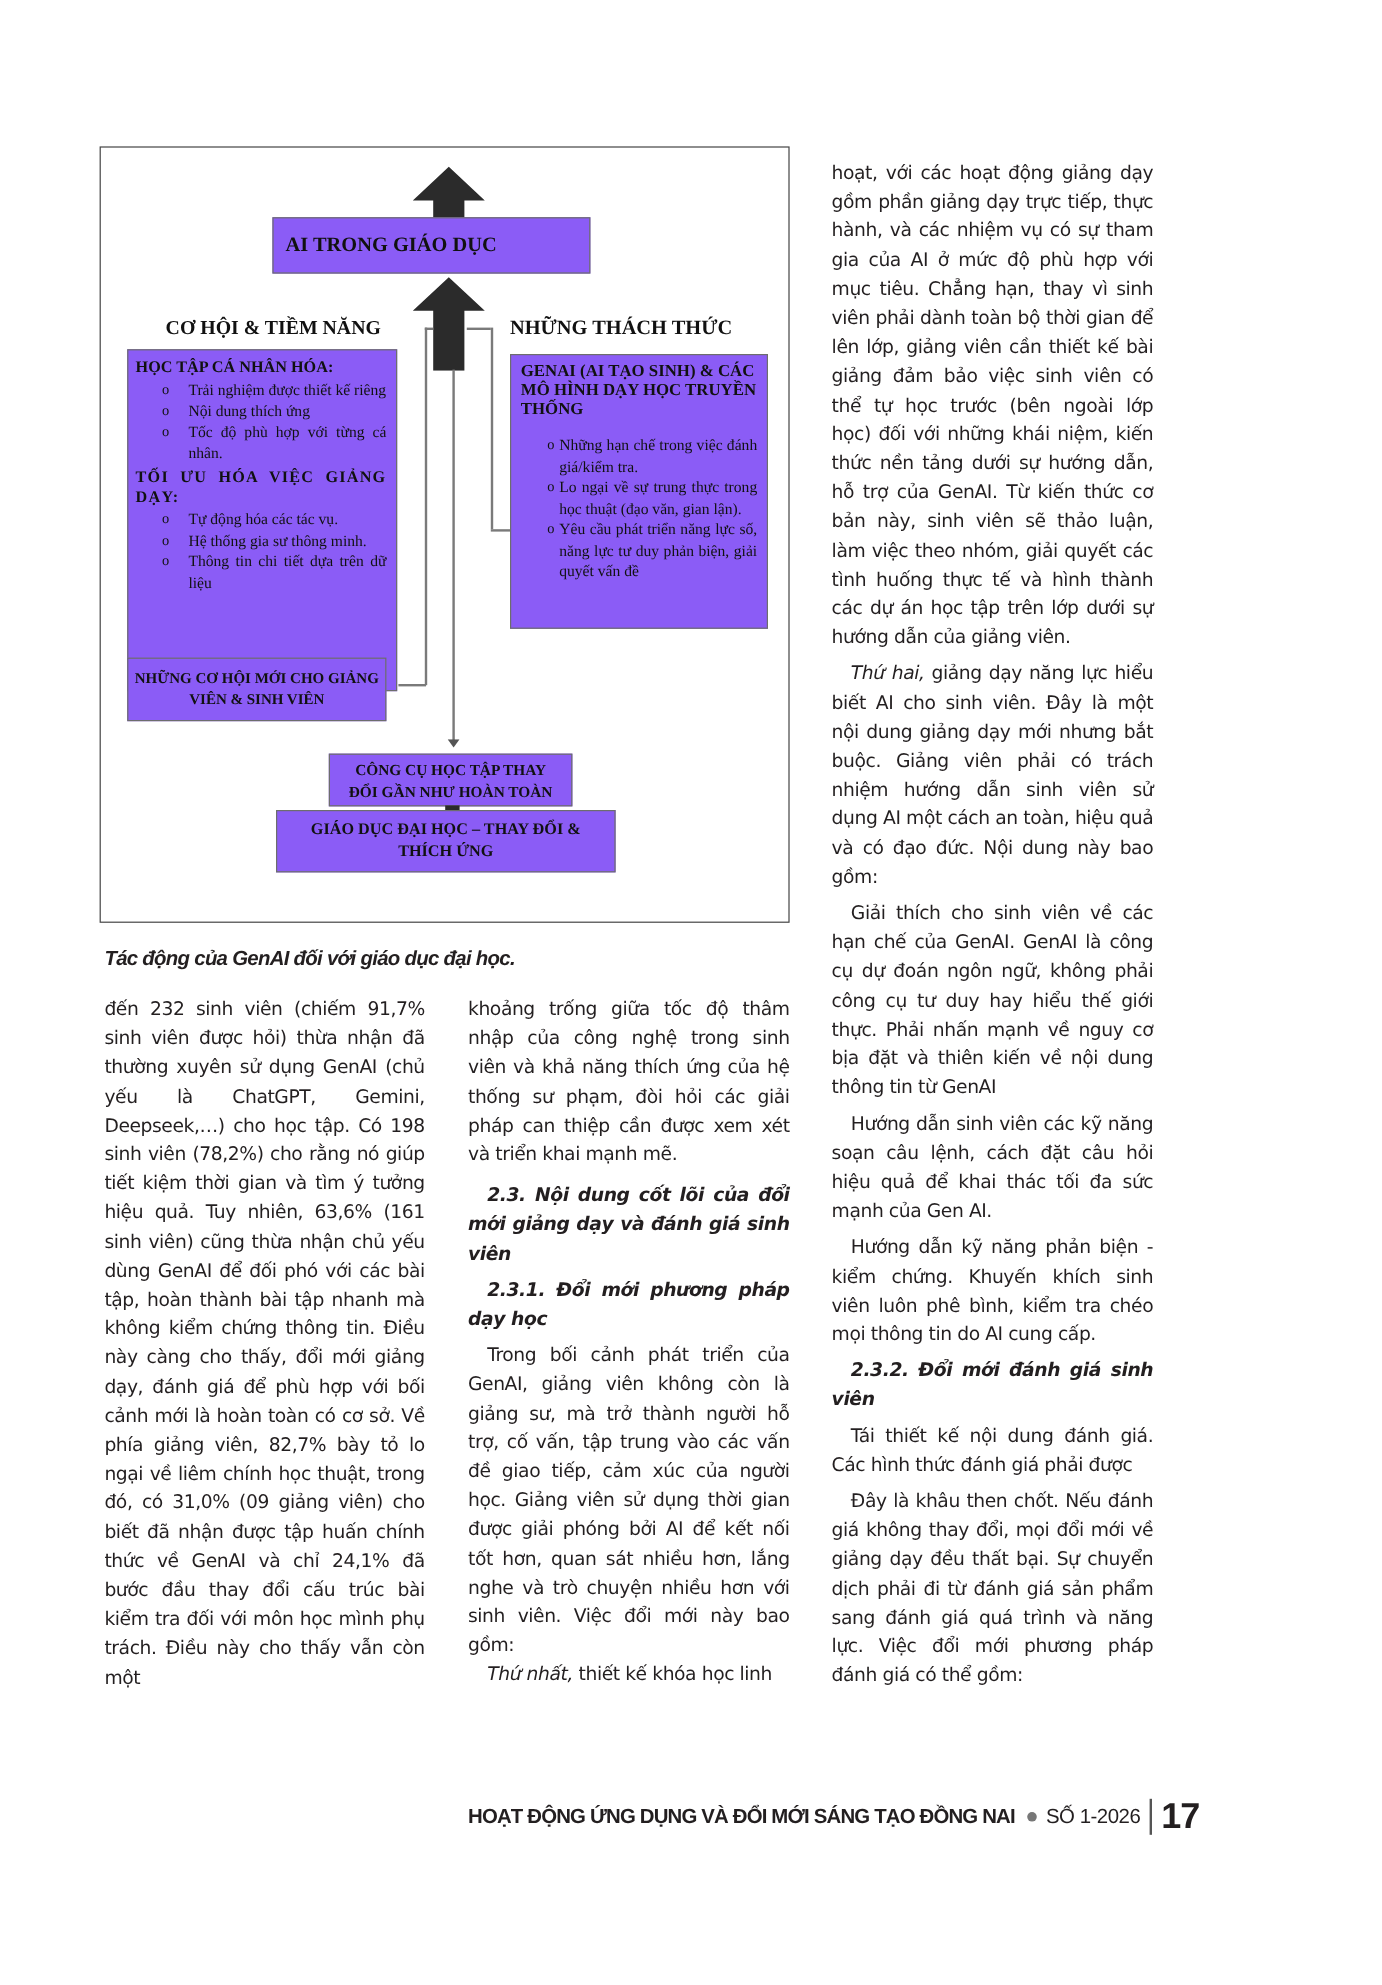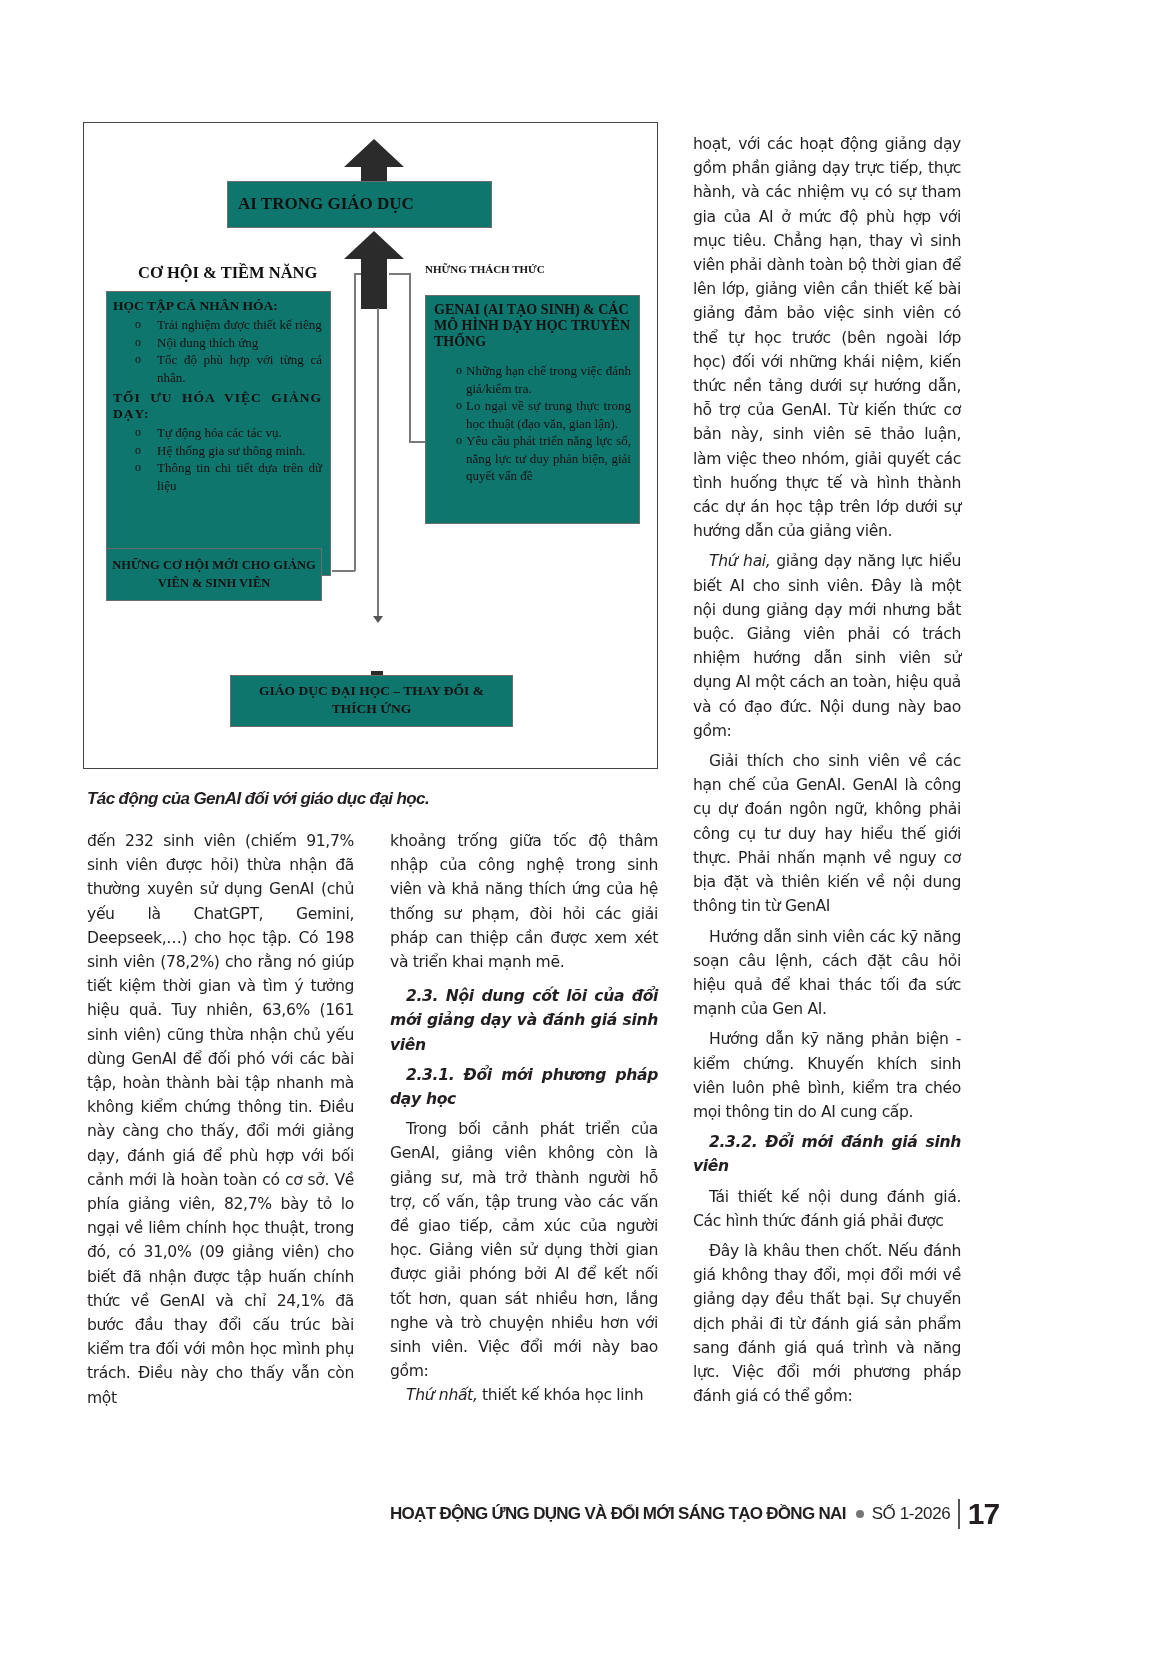--- a/index.html
+++ b/index.html
@@ -1,20 +1,20 @@
 <!DOCTYPE html>
 <html><head>
 <meta charset="utf-8">
 <style>
   html, body { margin: 0; padding: 0; background: #ffffff; }
   body { width: 1152px; height: 1654px; position: relative; overflow: hidden; color: #231f20; }
 
   
   #figure { position: absolute; left: 83px; top: 122px; width: 575px; height: 647px; border: 1.5px solid #444; box-sizing: border-box; background: #fff; }
-  .dbox { position: absolute; border: 1.5px solid #6d6d6d; box-sizing: border-box; background: #0f766e; font-family: "Liberation Serif", "DejaVu Serif", serif; color: #111; }
+  .dbox { position: absolute; border: 1.5px solid #6d6d6d; box-sizing: border-box; background: #8b5cf6; font-family: "Liberation Serif", "DejaVu Serif", serif; color: #111; }
   .dtitle { position: absolute; font-family: "Liberation Serif", "DejaVu Serif", serif; font-weight: bold; font-size: 17px; color: #111; white-space: nowrap; }
   .dhead { font-weight: bold; font-size: 13.5px; line-height: 16px; }
   .dlist { margin: 2px 0 4px 0; padding: 0; list-style: none; }
   .dlist li { position: relative; padding-left: 44px; font-size: 13px; line-height: 17.5px; text-align: justify; }
   .dlist li::before { content: "o"; position: absolute; left: 22px; top: 0; font-size: 12px; }
   .centered { text-align: center; font-weight: bold; font-size: 12.5px; line-height: 18px; }
   .line { position: absolute; background: #7a7a7a; }
 
   #caption { position: absolute; left: 87px; top: 789px; font-family: "Liberation Sans", "DejaVu Sans", sans-serif; font-style: italic; font-weight: bold; font-size: 17px; letter-spacing: -0.6px; color: #231f20; }
 
@@ -42,21 +42,21 @@
   </svg>
   <div class="dbox" style="left:143px;top:58px;width:265px;height:47px;">
     <div class="dtitle" style="left:10px;top:12px;font-size:17px;">AI TRONG GIÁO DỤC</div>
   </div>
 
   <svg style="position:absolute;left:255px;top:106px;" width="70" height="80">
     <polygon points="35,2 65,30 48,30 48,80 22,80 22,30 5,30" fill="#2b2b2b"></polygon>
   </svg>
 
   <div class="dtitle" style="left:38px;top:140px;font-size:16.5px;margin-left:16px;">CƠ HỘI &amp; TIỀM NĂNG</div>
-  <div class="dtitle" style="left:341px;top:140px;font-size:11px;">NHỮNG THÁCH THỨC</div>
+  <div class="dtitle" style="left:341px;top:140px;font-size:17px;">NHỮNG THÁCH THỨC</div>
 
   <div class="line" style="left:270px;top:150px;width:7px;height:1.5px;"></div>
   <div class="line" style="left:270px;top:150px;width:1.5px;height:298px;"></div>
   <div class="line" style="left:248px;top:447px;width:23px;height:1.5px;"></div>
   <div class="line" style="left:305px;top:150px;width:20px;height:1.5px;"></div>
   <div class="line" style="left:325px;top:150px;width:1.5px;height:168px;"></div>
   <div class="line" style="left:325px;top:318px;width:16px;height:1.5px;"></div>
   <div class="line" style="left:293px;top:185px;width:1.5px;height:310px;"></div>
   <svg style="position:absolute;left:289px;top:493px;" width="10" height="8">
       <polygon points="0,0 10,0 5,7" fill="#555"></polygon>
@@ -83,20 +83,23 @@
       <li style="padding-left:32px;margin-top:12px;">Những hạn chế trong việc đánh giá/kiểm tra.</li>
       <li style="padding-left:32px;">Lo ngại về sự trung thực trong học thuật (đạo văn, gian lận).</li>
       <li style="padding-left:32px;">Yêu cầu phát triển năng lực số, năng lực tư duy phản biện, giải quyết vấn đề</li>
     </ul>
   </div>
 
   <div class="dbox centered" style="left:22px;top:425px;width:216px;height:53px;padding-top:7px;">
     <span>NHỮNG CƠ HỘI MỚI CHO GIẢNG VIÊN &amp; SINH VIÊN</span>
   </div>
 
+  <div class="dbox centered" style="left:190px;top:505px;width:203px;height:44px;padding:4px 14px 0 14px;font-size:12.8px;">
+    <span>CÔNG CỤ HỌC TẬP THAY ĐỔI GẦN NHƯ HOÀN TOÀN</span>
+  </div>
   <svg style="position:absolute;left:278px;top:548px;" width="30" height="28">
     <polygon points="9,0 21,0 21,14 29,14 15,27 1,14 9,14" fill="#2b2b2b"></polygon>
   </svg>
 
   <div class="dbox centered" style="left:146px;top:552px;width:283px;height:52px;padding:6px 20px 0 20px;font-size:13.5px;">
     <span>GIÁO DỤC ĐẠI HỌC – THAY ĐỔI &amp; THÍCH ỨNG</span>
   </div>
 </div>
 
 <div id="caption">Tác động của GenAI đối với giáo dục đại học.</div>

